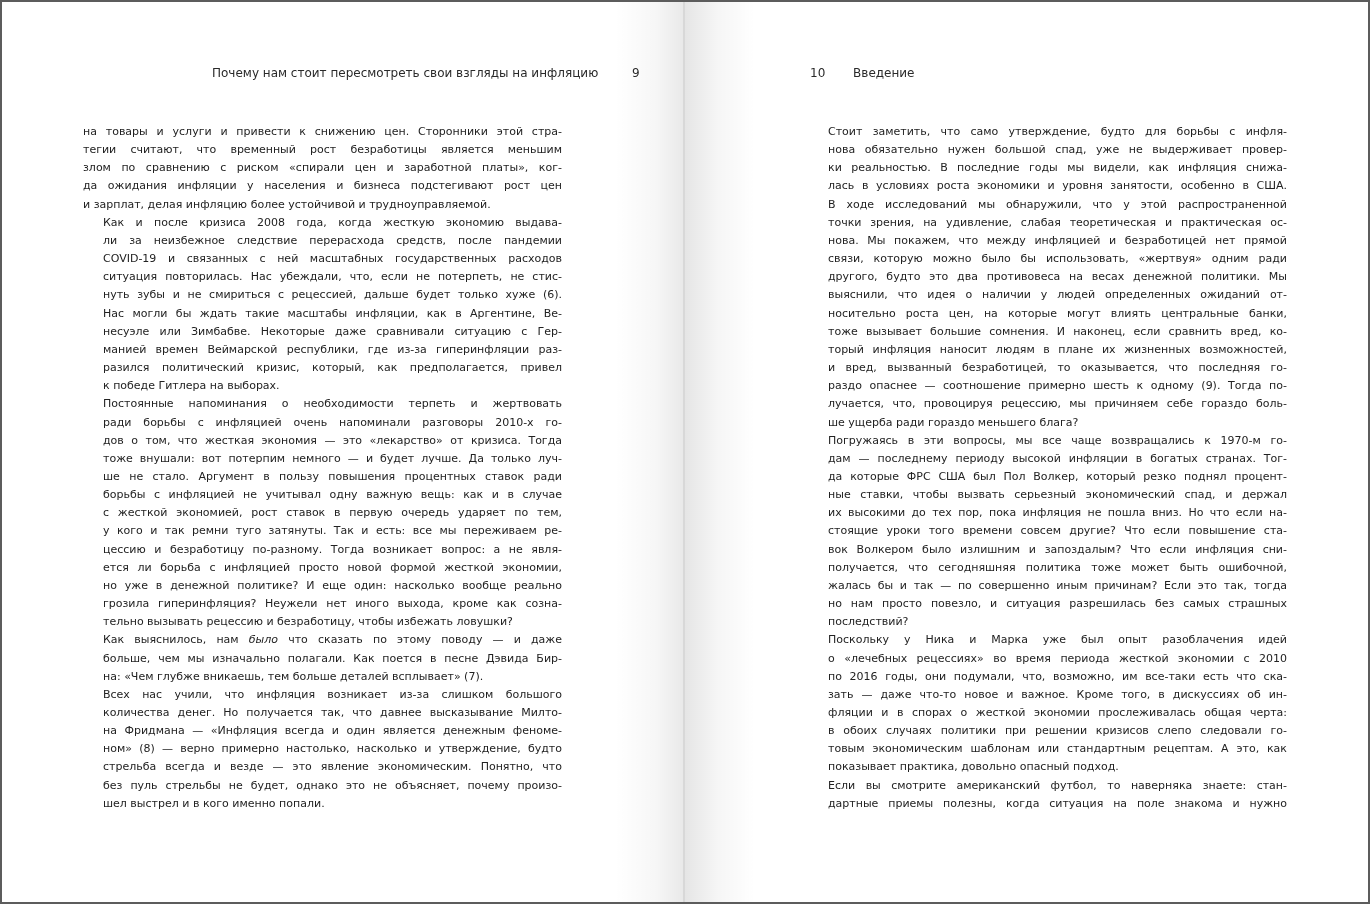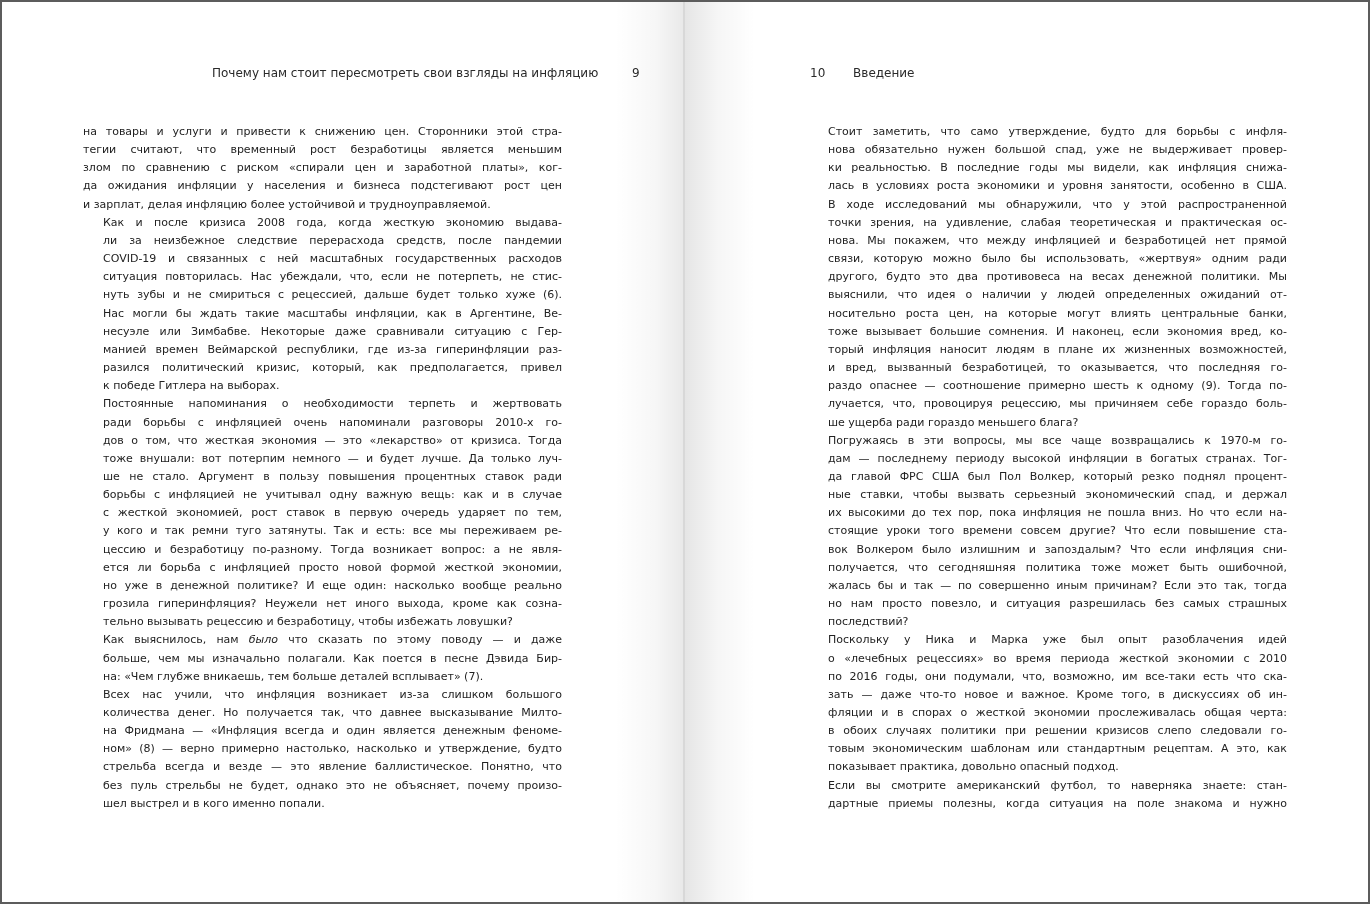--- a/index.html
+++ b/index.html
@@ -99,21 +99,21 @@
         <p>
           <span class="line" style="text-indent: 20px;">Как выяснилось, нам <em>было</em> что сказать по этому поводу — и даже</span>
           <span class="line">больше, чем мы изначально полагали. Как поется в песне Дэвида Бир-</span>
           <span class="line last">на: «Чем глубже вникаешь, тем больше деталей всплывает» (7).</span>
         </p>
         <p>
           <span class="line" style="text-indent: 20px;">Всех нас учили, что инфляция возникает из-за слишком большого</span>
           <span class="line">количества денег. Но получается так, что давнее высказывание Милто-</span>
           <span class="line">на Фридмана — «Инфляция всегда и один является денежным феноме-</span>
           <span class="line">ном» (8) — верно примерно настолько, насколько и утверждение, будто</span>
-          <span class="line">стрельба всегда и везде — это явление баллистическое. Понятно, что</span>
+          <span class="line">стрельба всегда и везде — это явление экономическим. Понятно, что</span>
           <span class="line">без пуль стрельбы не будет, однако это не объясняет, почему произо-</span>
           <span class="line last">шел выстрел и в кого именно попали.</span>
         </p>
       </div>
   </div>
 
   <div class="page right">
     <div class="spine-shadow-right"></div>
     <div class="running-head">
       <span class="num">10</span>
@@ -125,31 +125,31 @@
           <span class="line">нова обязательно нужен большой спад, уже не выдерживает провер-</span>
           <span class="line">ки реальностью. В последние годы мы видели, как инфляция снижа-</span>
           <span class="line">лась в условиях роста экономики и уровня занятости, особенно в США.</span>
           <span class="line">В ходе исследований мы обнаружили, что у этой распространенной</span>
           <span class="line">точки зрения, на удивление, слабая теоретическая и практическая ос-</span>
           <span class="line">нова. Мы покажем, что между инфляцией и безработицей нет прямой</span>
           <span class="line">связи, которую можно было бы использовать, «жертвуя» одним ради</span>
           <span class="line">другого, будто это два противовеса на весах денежной политики. Мы</span>
           <span class="line">выяснили, что идея о наличии у людей определенных ожиданий от-</span>
           <span class="line">носительно роста цен, на которые могут влиять центральные банки,</span>
-          <span class="line">тоже вызывает большие сомнения. И наконец, если экономия вред, ко-</span>
+          <span class="line">тоже вызывает большие сомнения. И наконец, если сравнить вред, ко-</span>
           <span class="line">торый инфляция наносит людям в плане их жизненных возможностей,</span>
           <span class="line">и вред, вызванный безработицей, то оказывается, что последняя го-</span>
           <span class="line">раздо опаснее — соотношение примерно шесть к одному (9). Тогда по-</span>
           <span class="line">лучается, что, провоцируя рецессию, мы причиняем себе гораздо боль-</span>
           <span class="line last">ше ущерба ради гораздо меньшего блага?</span>
         </p>
         <p>
           <span class="line" style="text-indent: 20px;">Погружаясь в эти вопросы, мы все чаще возвращались к 1970-м го-</span>
           <span class="line">дам — последнему периоду высокой инфляции в богатых странах. Тог-</span>
-          <span class="line">да главой ФРС США был Пол Волкер, который резко поднял процент-</span>
+          <span class="line">да которые ФРС США был Пол Волкер, который резко поднял процент-</span>
           <span class="line">ные ставки, чтобы вызвать серьезный экономический спад, и держал</span>
           <span class="line">их высокими до тех пор, пока инфляция не пошла вниз. Но что если на-</span>
           <span class="line">стоящие уроки того времени совсем другие? Что если повышение ста-</span>
           <span class="line">вок Волкером было излишним и запоздалым? Что если инфляция сни-</span>
           <span class="line">получается, что сегодняшняя политика тоже может быть ошибочной,</span>
           <span class="line">жалась бы и так — по совершенно иным причинам? Если это так, тогда</span>
           <span class="line">но нам просто повезло, и ситуация разрешилась без самых страшных</span>
           <span class="line last">последствий?</span>
         </p>
         <p>

